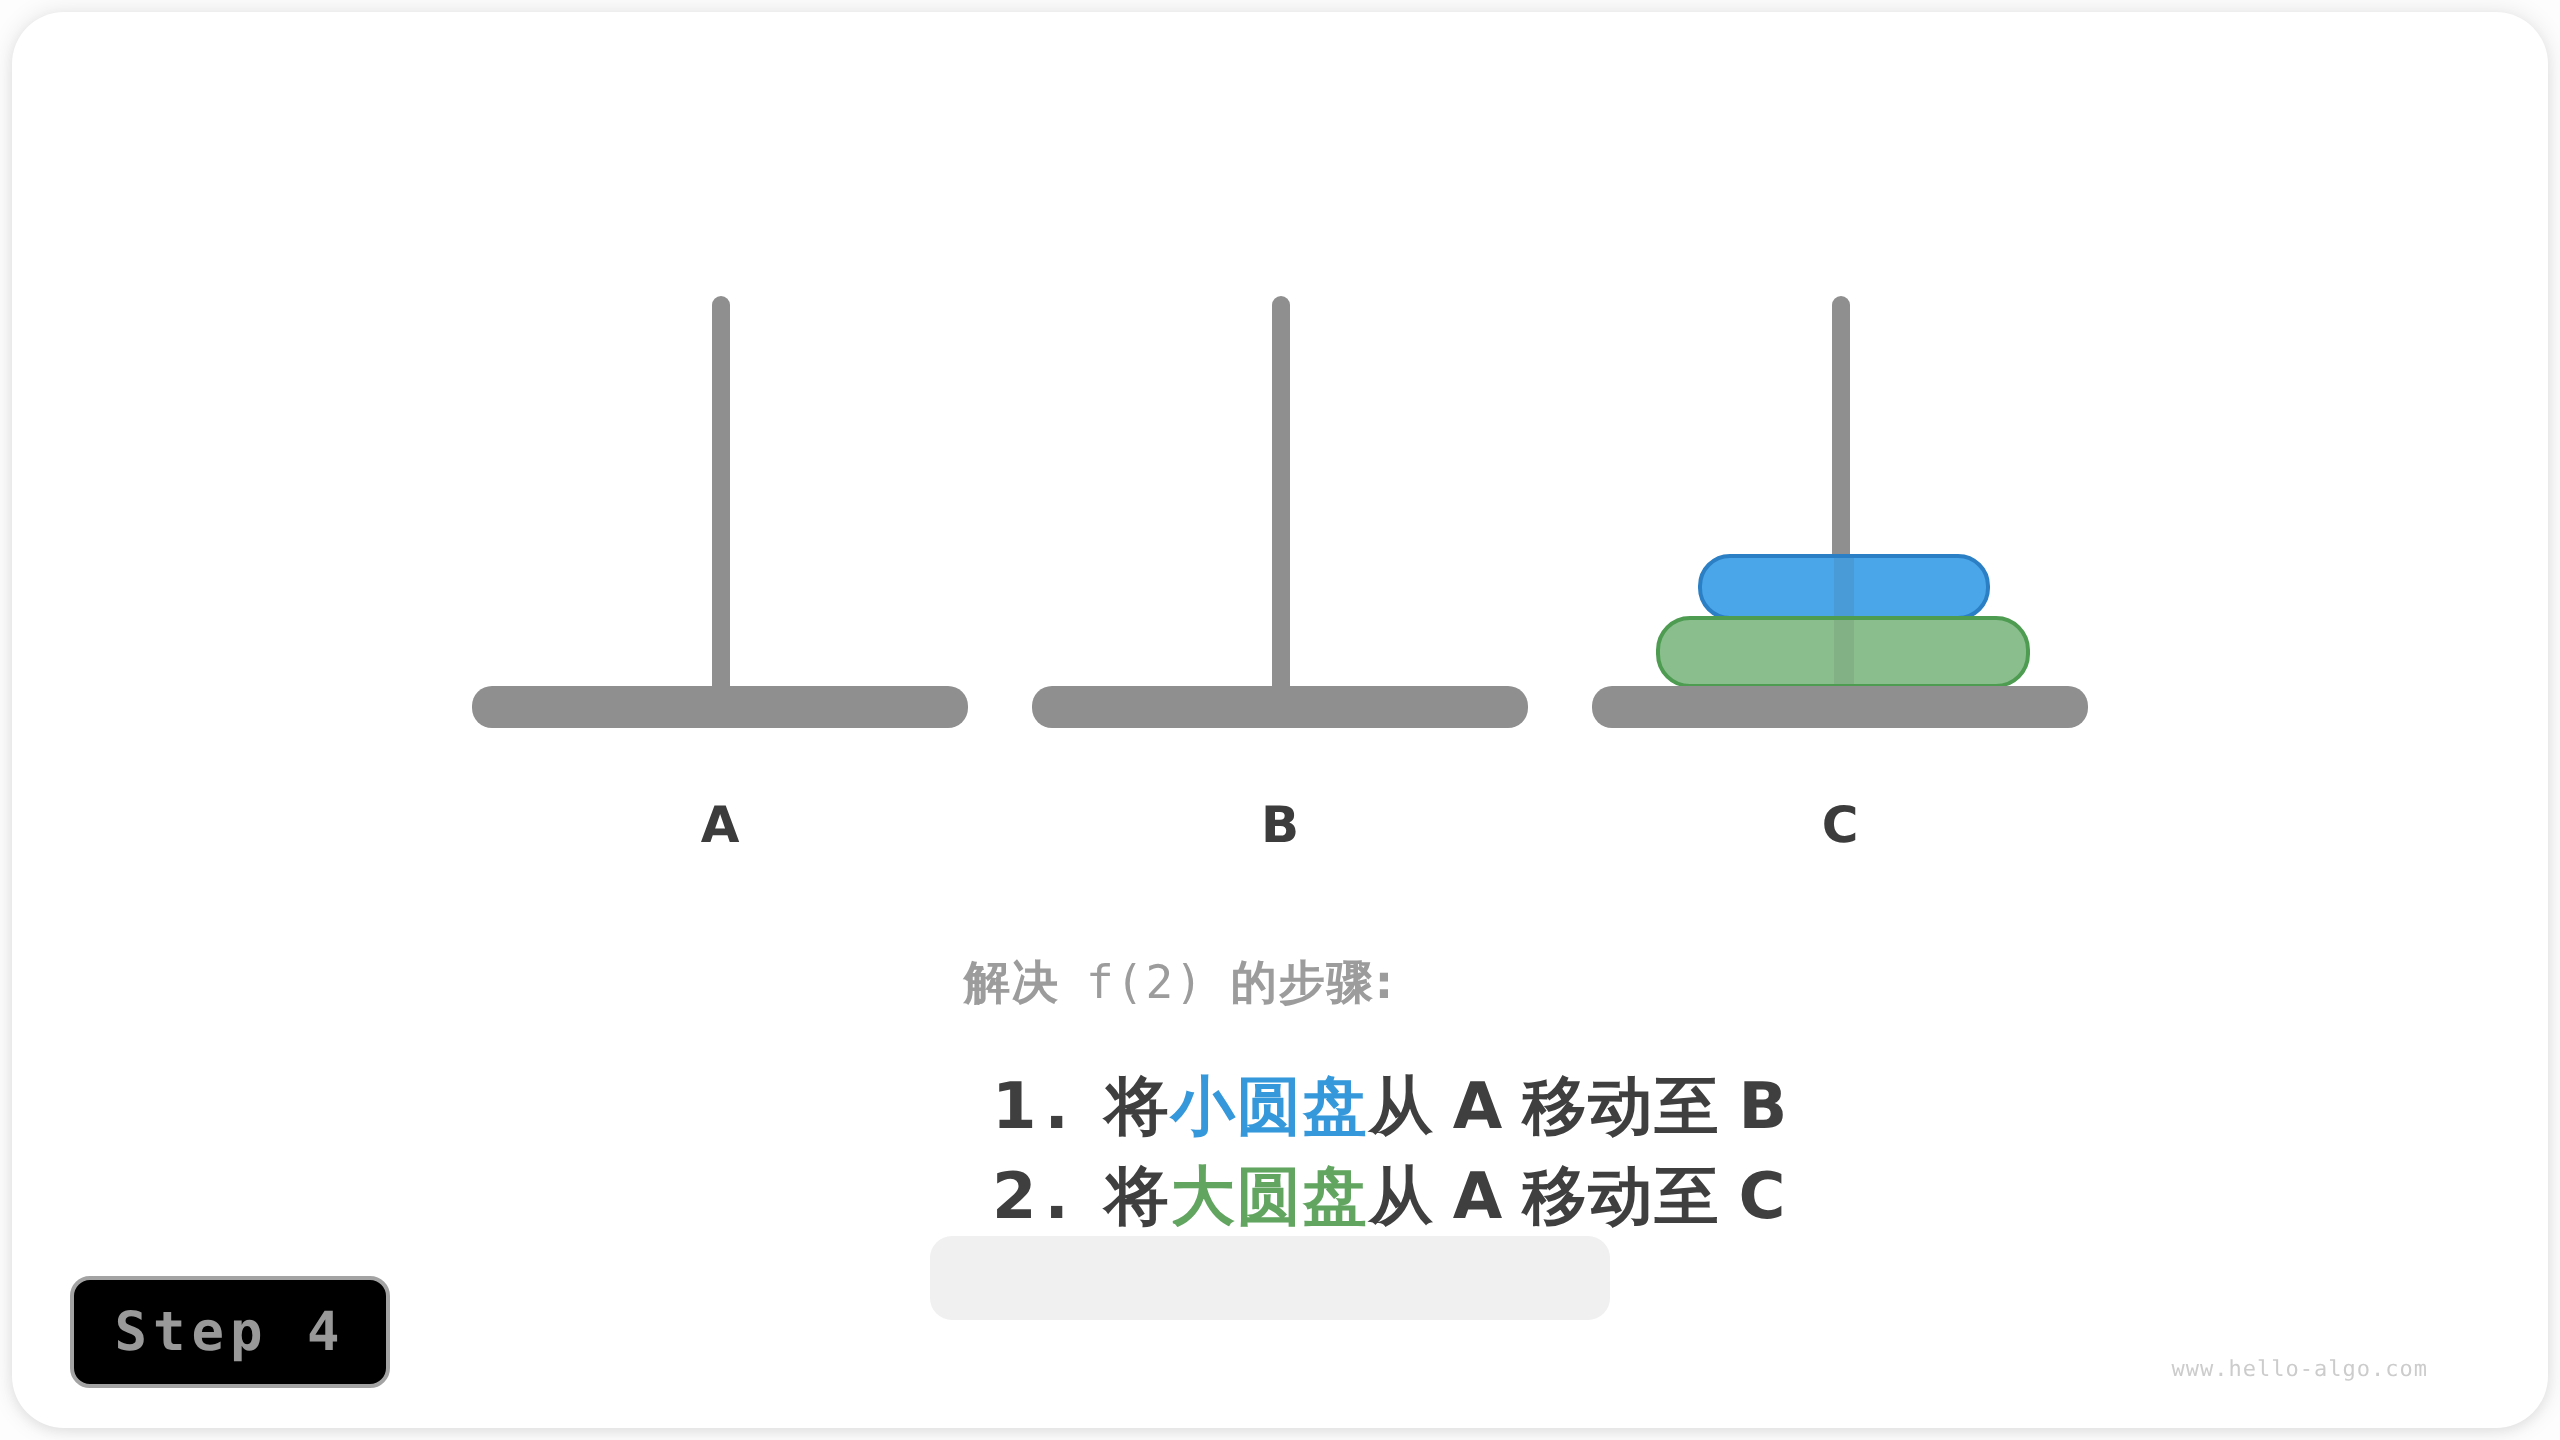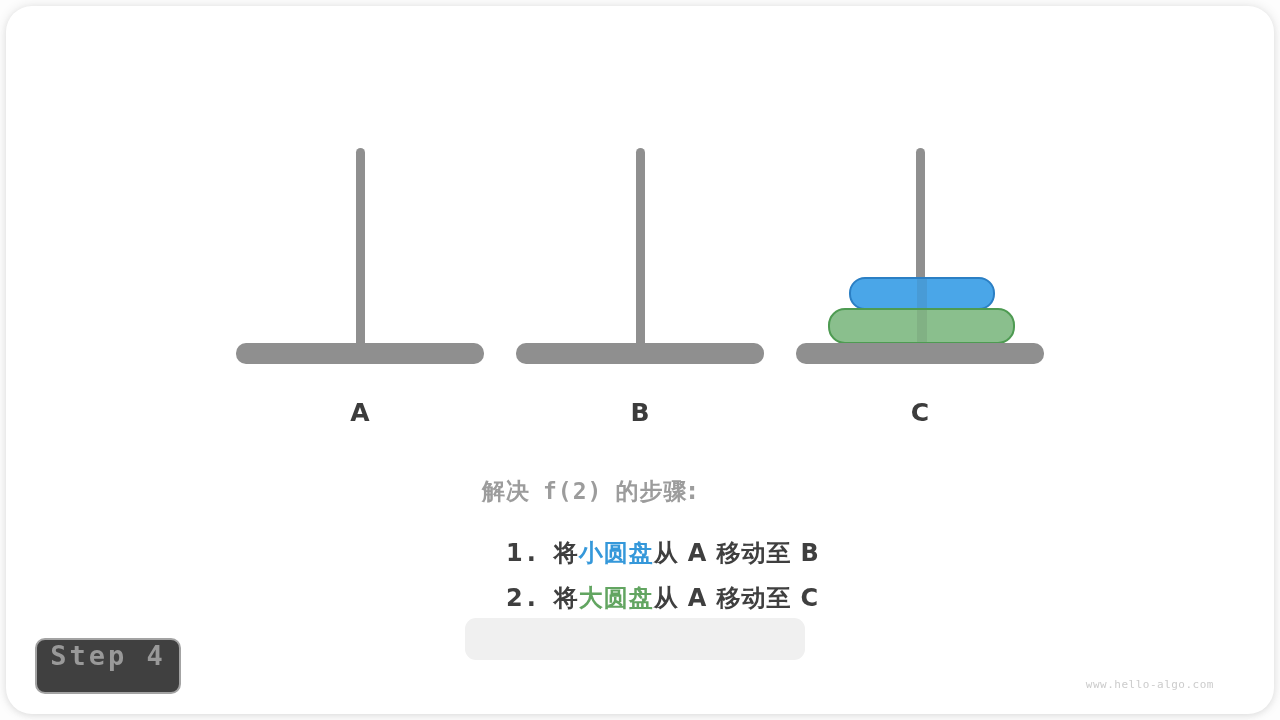--- a/index.html
+++ b/index.html
@@ -43,41 +43,41 @@
   .disk-large-green {
     left: 822px; top: 302px; width: 187px; height: 36px;
     background: #8abf8d; border: 2px solid #4e9b52; border-radius: 17px;
   }
 
   
   .steps-heading {
     position: absolute; left: 476px; top: 470px;
     font-size: 23px; font-weight: bold; color: #9c9c9c; letter-spacing: 1px;
   }
-  .steps-heading .fn { font-family: "DejaVu Sans Mono", monospace; font-weight: bold; padding: 0 4px; }
+  .steps-heading .fn { font-family: "DejaVu Sans Mono", monospace; font-weight: normal; padding: 0 4px; }
   .step-highlight {
     position: absolute; left: 459px; top: 612px; width: 340px; height: 42px;
     background: #f0f0f0; border-radius: 11px;
   }
   .step-line {
-    position: absolute; left: 500px; height: 40px; line-height: 40px;
-    font-size: 24px; font-weight: 600; color: #3f3f3f; letter-spacing: 1px;
+    position: absolute; left: 490px; height: 40px; line-height: 40px;
+    font-size: 32px; font-weight: 600; color: #3f3f3f; letter-spacing: 1px;
     white-space: nowrap;
   }
   .step-1 { top: 527px; } .step-2 { top: 572px; } .step-3 { top: 613px; }
   .step-num { margin-right: 14px; letter-spacing: 4px; }
   .disk-word-blue  { color: #3598da; }
   .disk-word-green { color: #62a561; }
   .peg-letter { font-weight: bold; margin: 0 9px; font-family: "DejaVu Sans", sans-serif; }
 
   
   .step-badge {
-    position: absolute; left: 29px; top: 632px; width: 146px; height: 56px;
-    background: #404040; border: 2px solid #a3a3a3; border-radius: 10px;
-    display: flex; align-items: flex-start; justify-content: center;
+    position: absolute; left: 29px; top: 632px; width: 160px; height: 56px;
+    background: #000000; border: 2px solid #a3a3a3; border-radius: 10px;
+    display: flex; align-items: center; justify-content: center;
     font-family: "DejaVu Sans Mono", "Liberation Mono", monospace;
     font-size: 27px; font-weight: bold; color: #999999; letter-spacing: 3px;
   }
 
   
   .watermark {
     position: absolute; right: 60px; top: 672px;
     font-family: "DejaVu Sans Mono", "Liberation Mono", monospace;
     font-size: 11px; color: #cccccc; letter-spacing: 0.5px;
   }

